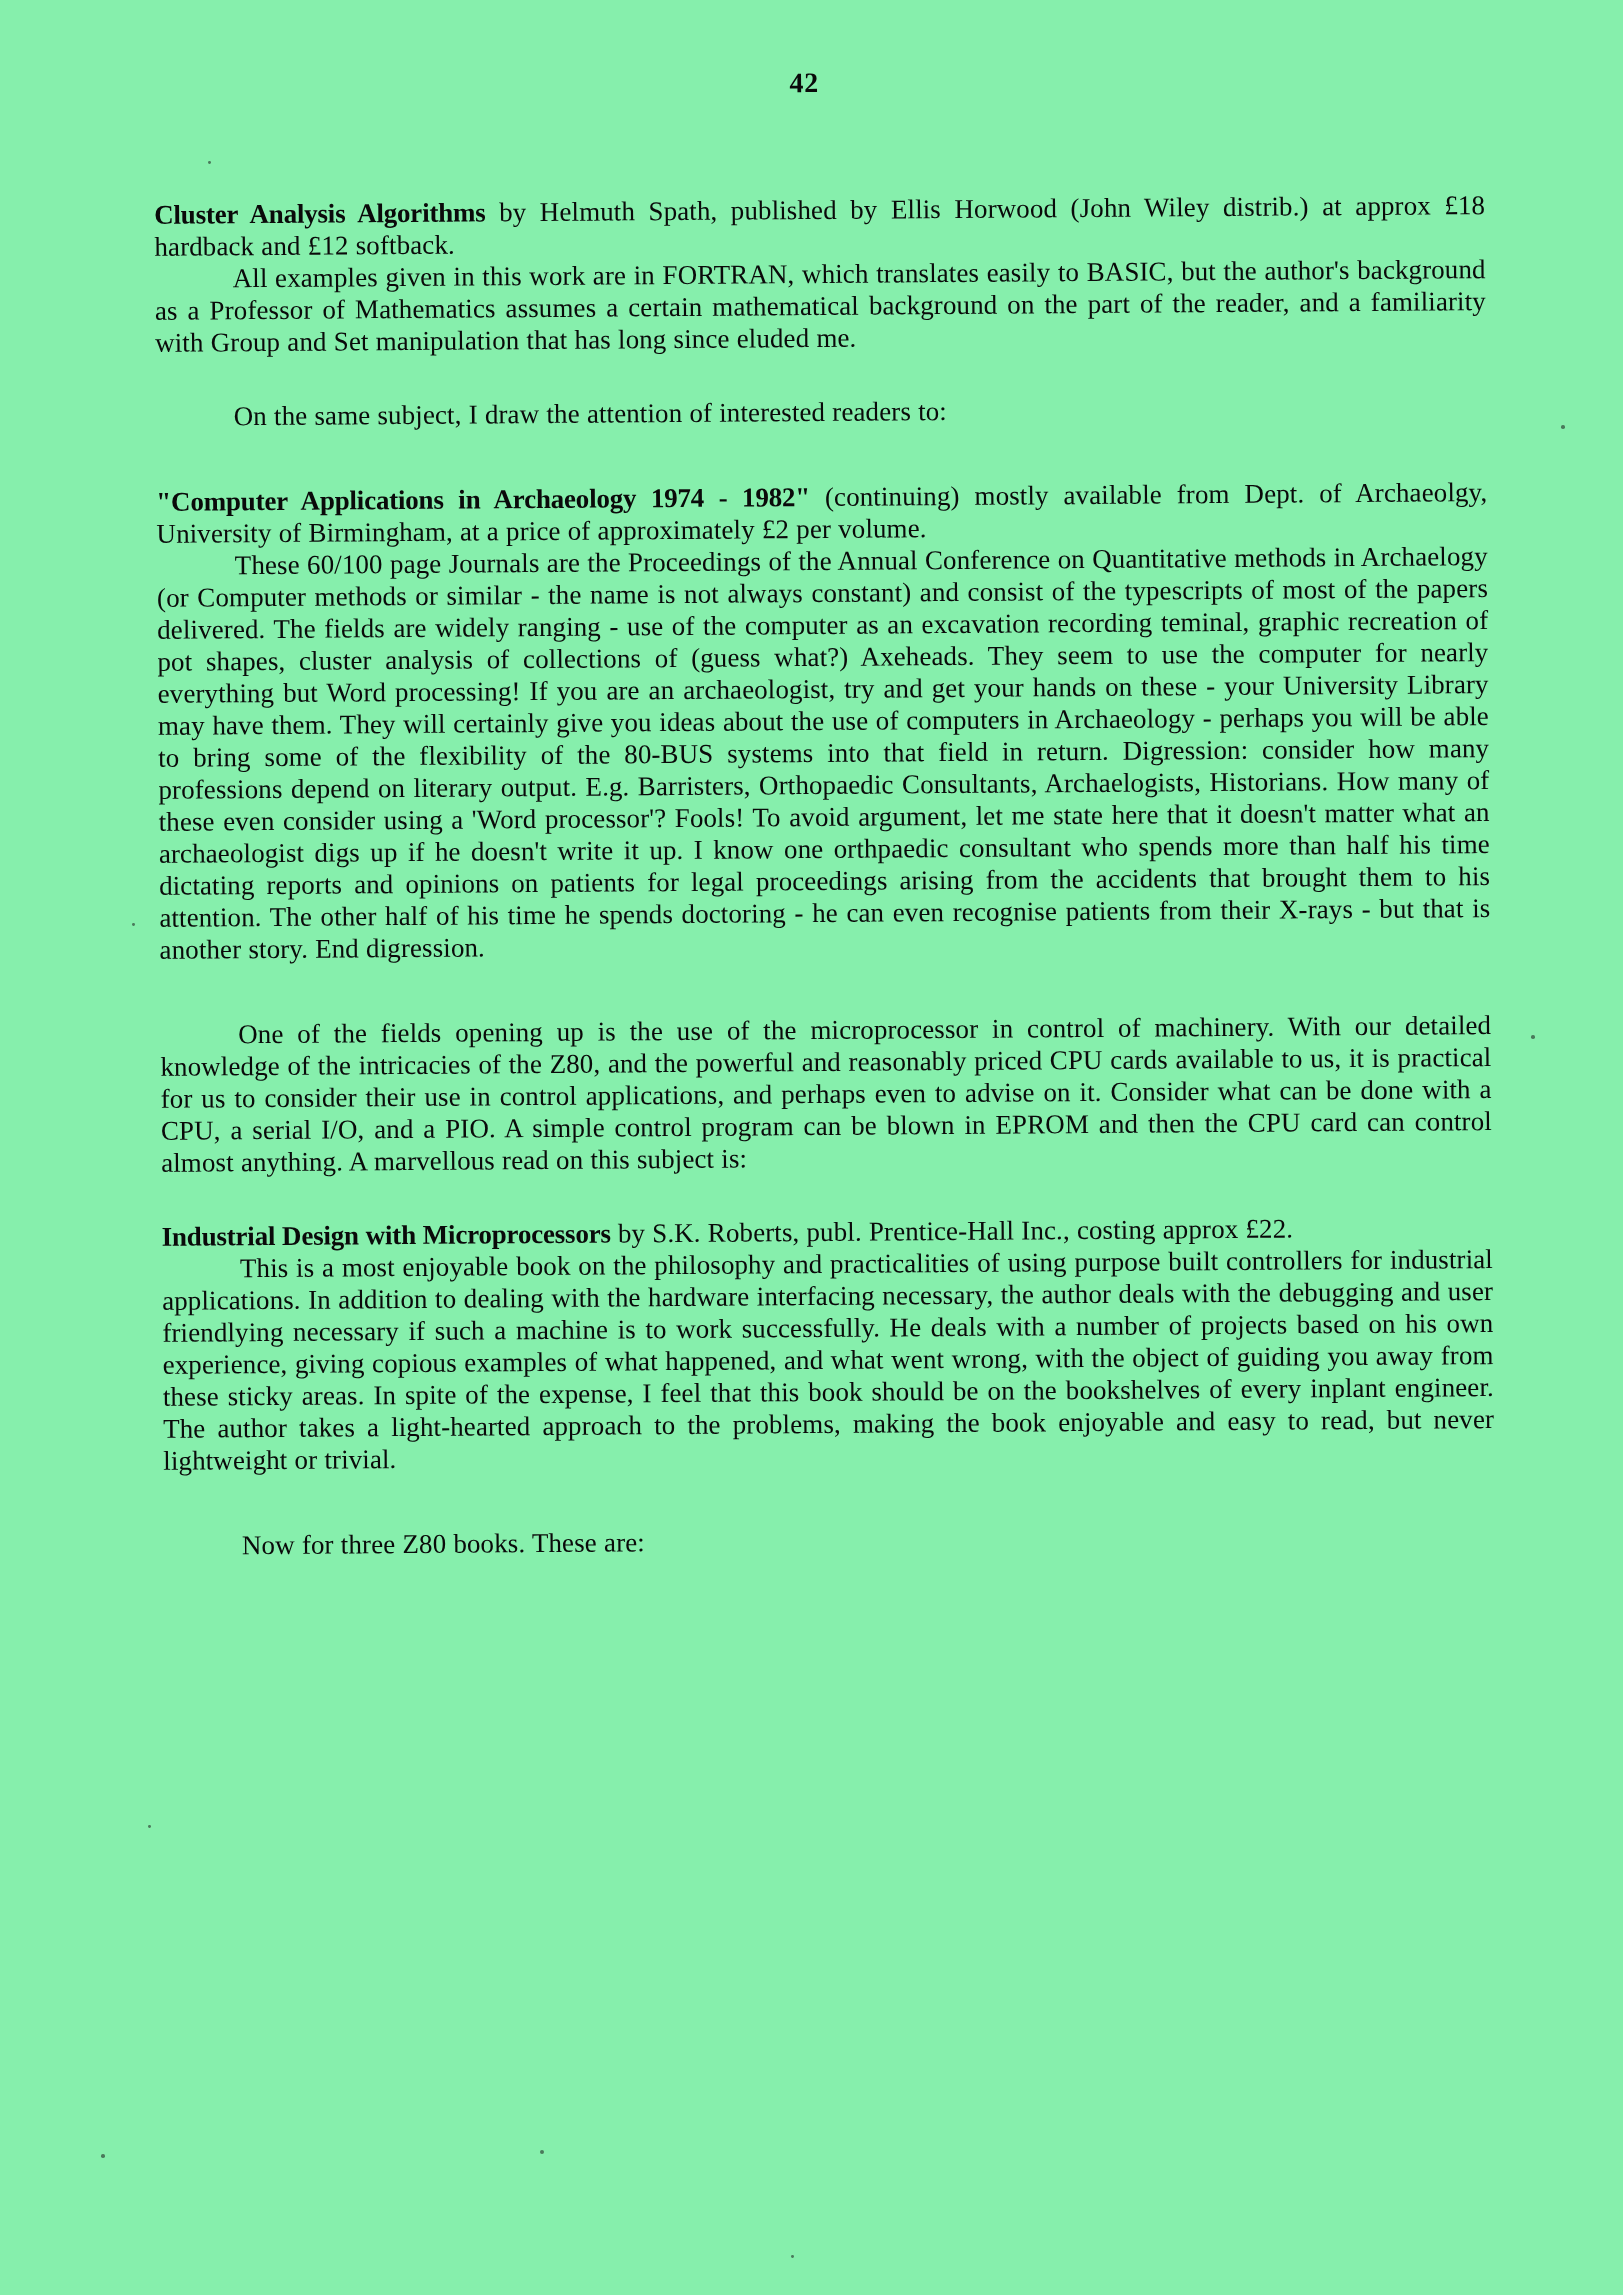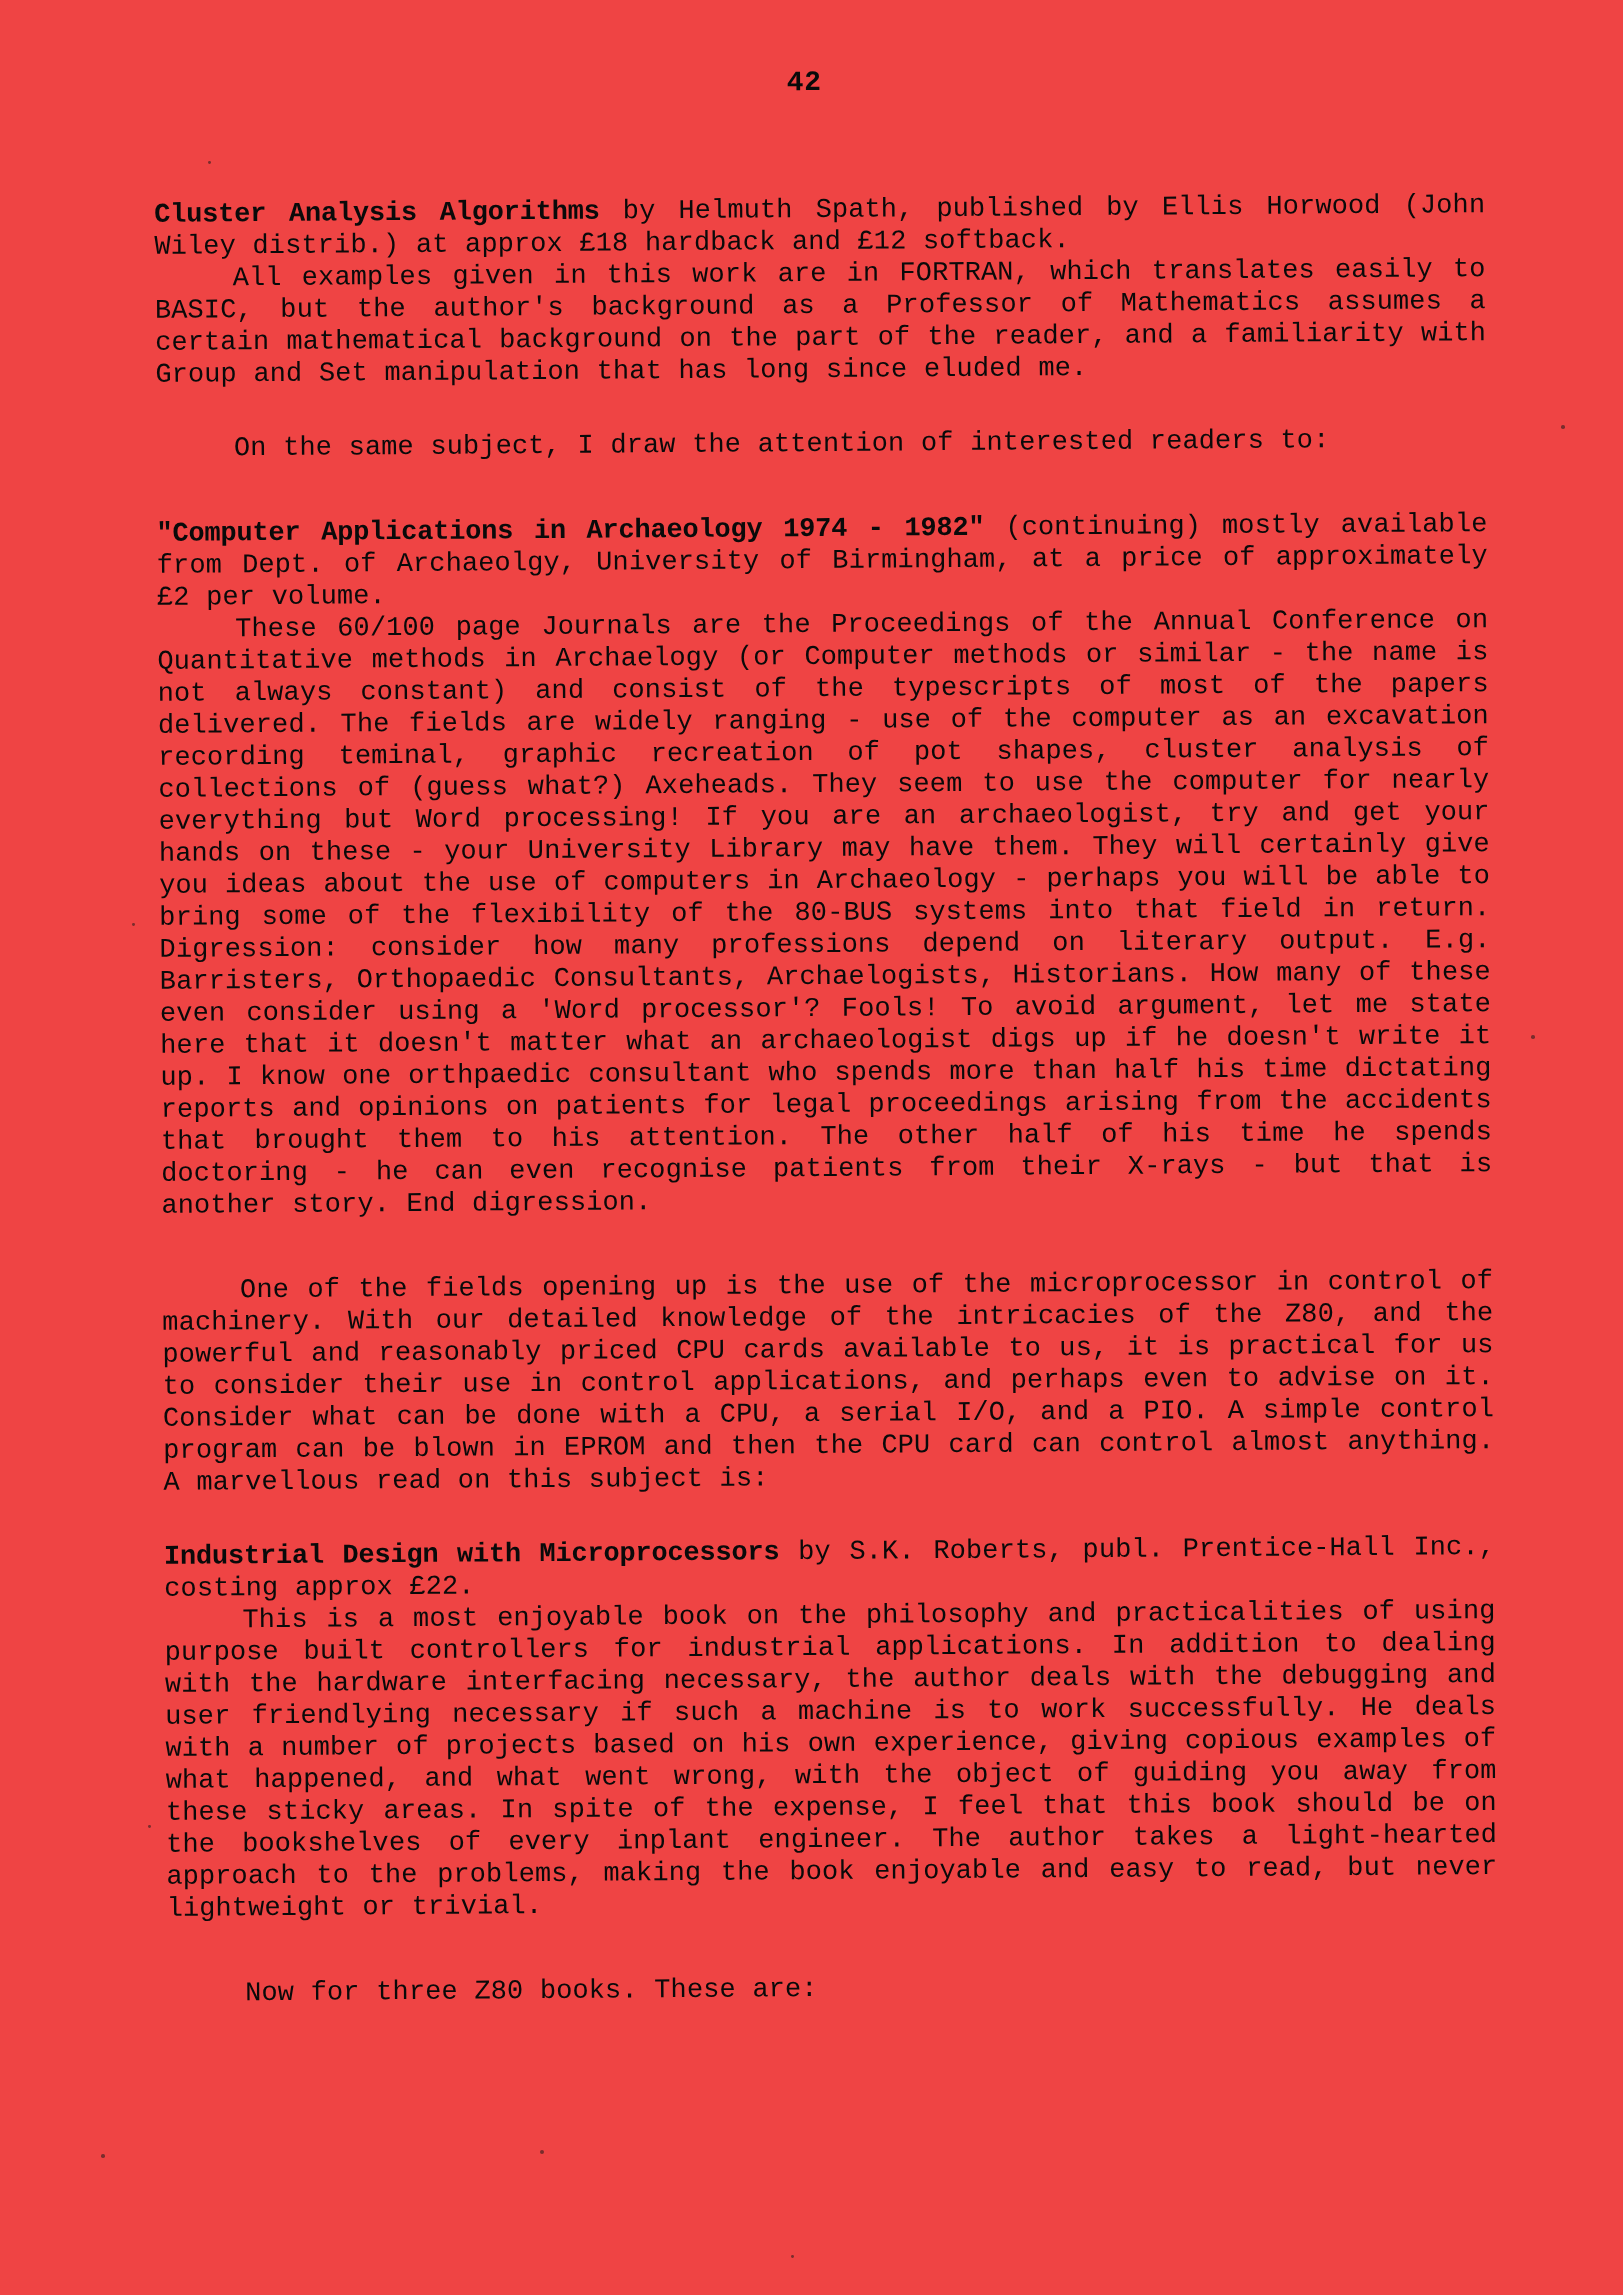--- a/index.html
+++ b/index.html
@@ -5,23 +5,23 @@
   html, body {
     margin: 0;
     padding: 0;
     background: #ffffff;
   }
 
   .page {
     position: relative;
     width: 1624px;
     height: 2295px;
-    background: #ef4444;
+    background: #86efac;
     overflow: hidden;
-    font-family: Liberation Mono, monospace;
+    font-family: Liberation Serif, serif;
     color: #0a0a0a;
   }
 
   
   .skew-wrap {
     position: absolute;
     left: 0;
     top: 0;
     width: 1624px;
     height: 2295px;

